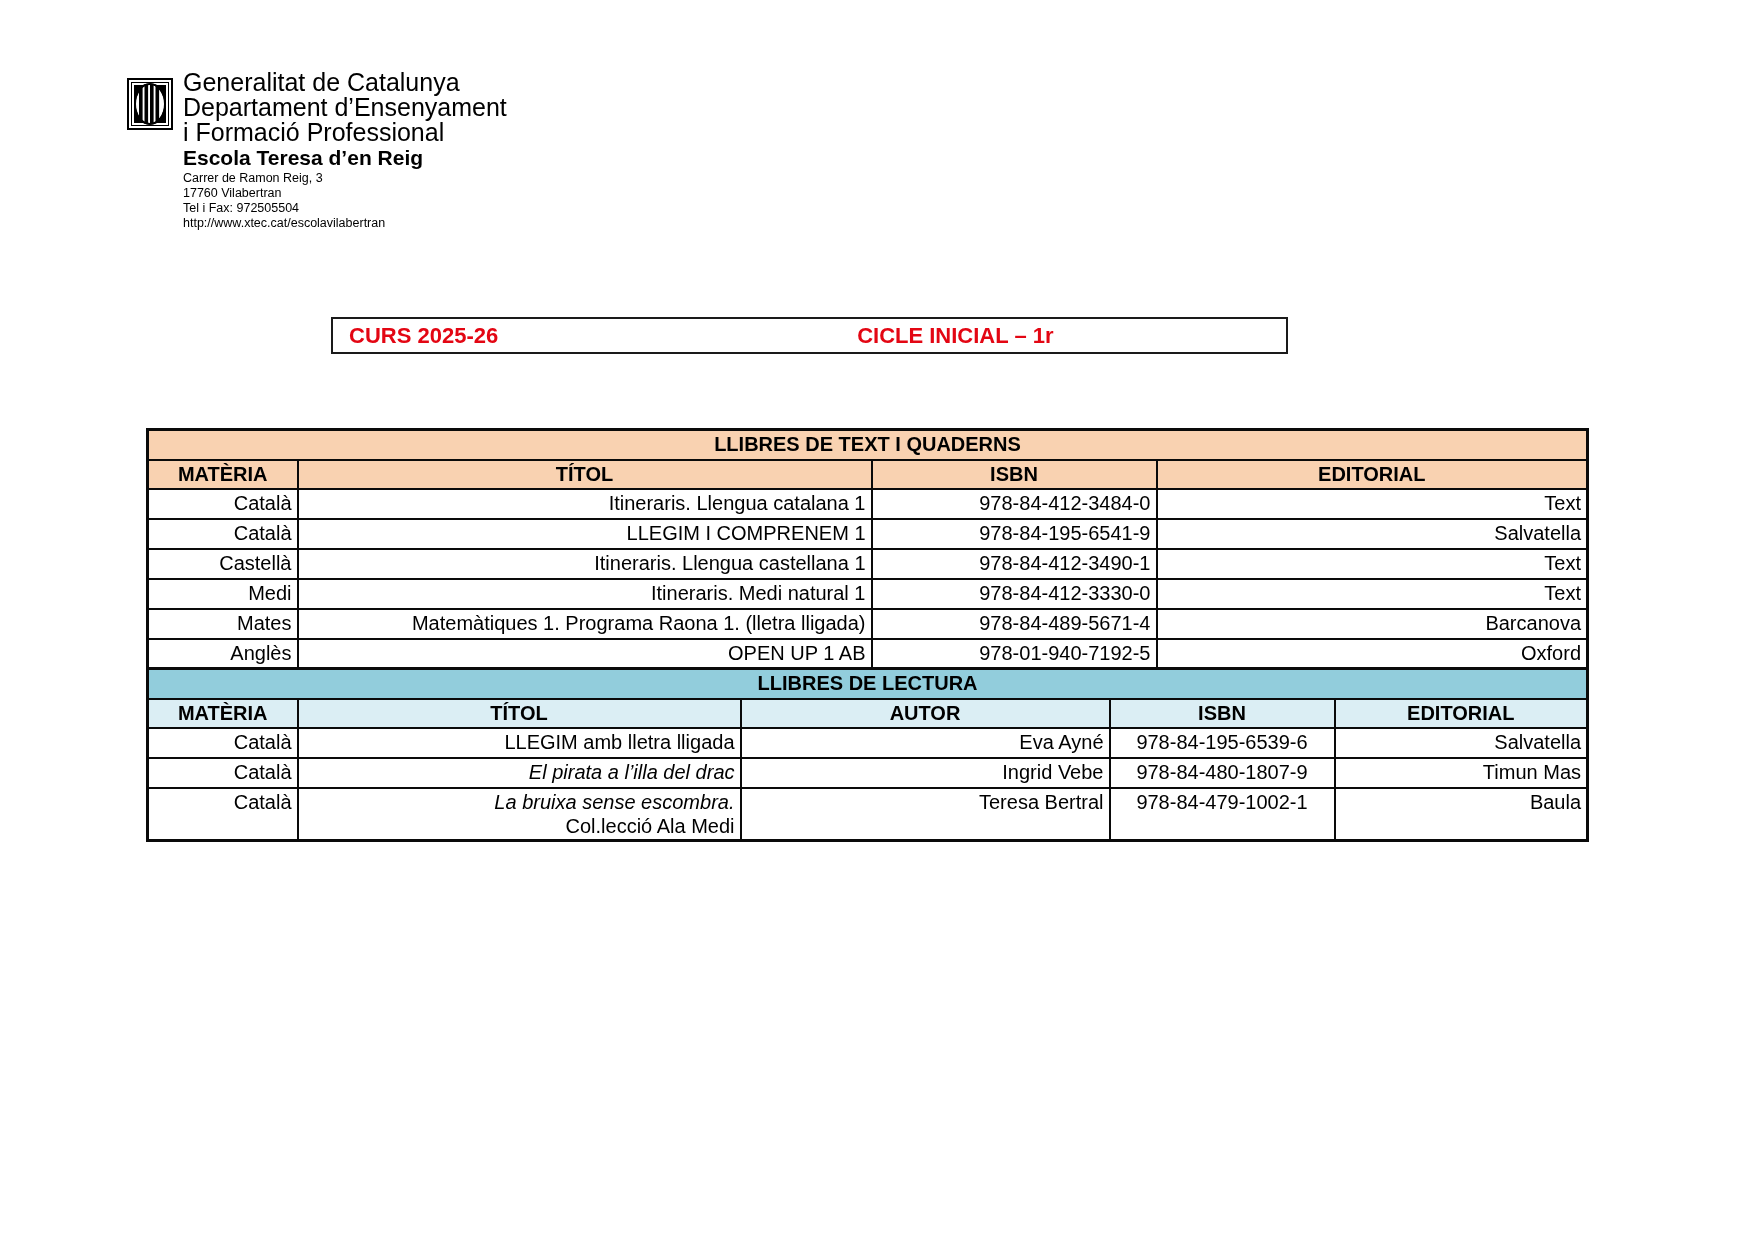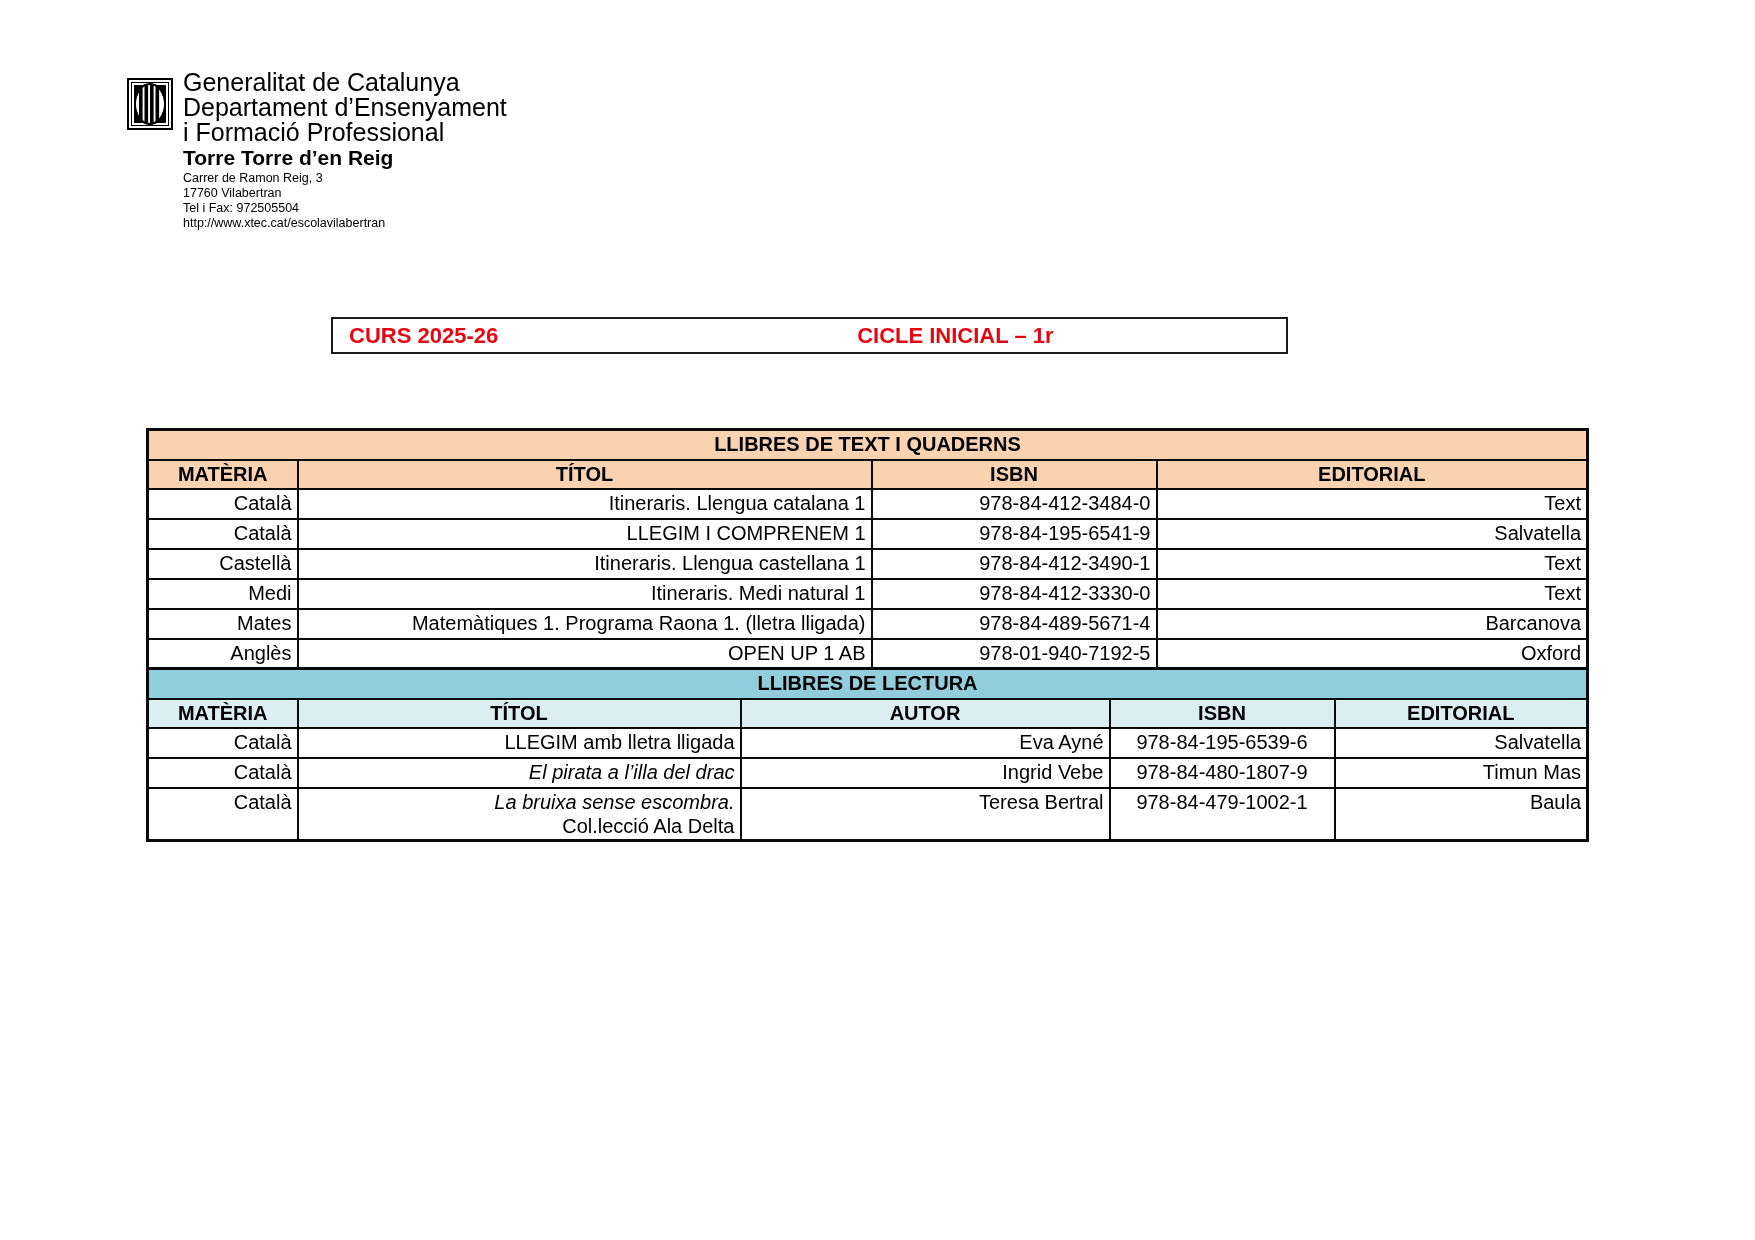--- a/index.html
+++ b/index.html
@@ -68,21 +68,21 @@
         <rect x="17.5" y="6.5" width="3.6" height="39" fill="#000"></rect>
         <rect x="23" y="6" width="3.6" height="40" fill="#000"></rect>
         <rect x="28.5" y="8" width="3.6" height="36" fill="#000"></rect>
       </g>
       <ellipse cx="23" cy="26" rx="15" ry="20" fill="none" stroke="#000" stroke-width="2"></ellipse>
     </svg>
     <div class="head-text">
       <div class="org-line">Generalitat de Catalunya</div>
       <div class="org-line">Departament d’Ensenyament</div>
       <div class="org-line">i Formació Professional</div>
-      <div class="school-name">Torre Torre d’en Reig</div>
+      <div class="school-name">Escola Teresa d’en Reig</div>
       <div class="addr-line">Carrer de Ramon Reig, 3</div>
       <div class="addr-line">17760 Vilabertran</div>
       <div class="addr-line">Tel i Fax: 972505504</div>
       <div class="addr-line">http://www.xtec.cat/escolavilabertran</div>
     </div>
   </div>
 
   <div class="banner">
     <span class="course">CURS 2025-26</span>
     <span class="cycle">CICLE INICIAL – 1r</span>
@@ -182,21 +182,21 @@
               <div style="font-style: italic;">El pirata a l’illa del drac</div>
             </td>
             <td>Ingrid Vebe</td>
             <td>978-84-480-1807-9</td>
             <td>Timun Mas</td>
           </tr>
           <tr>
             <td>Català</td>
             <td>
               <div style="font-style: italic;">La bruixa sense escombra.</div>
-              <div>Col.lecció Ala Delta</div>
+              <div>Col.lecció Ala Medi</div>
             </td>
             <td>Teresa Bertral</td>
             <td>978-84-479-1002-1</td>
             <td>Baula</td>
           </tr>
         </tbody>
     </table>
 
   </div>
 </div>

